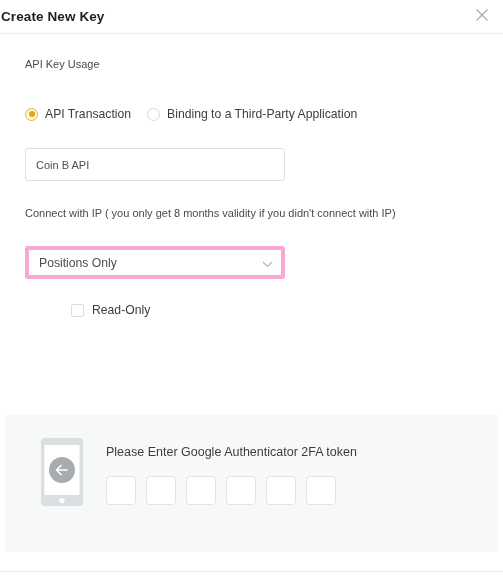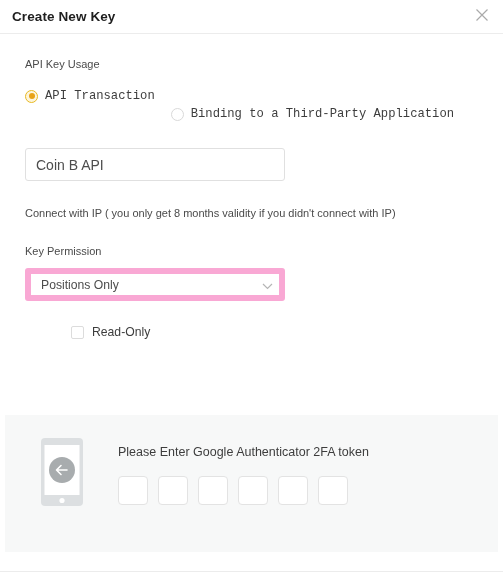--- a/index.html
+++ b/index.html
@@ -26,21 +26,21 @@
     position: relative;
     height: 33px;
     border-bottom: 1px solid #ececec;
     display: flex;
     align-items: center;
   }
   .modal-title {
     font-size: 13.5px;
     font-weight: bold;
     color: #1e1e1e;
-    padding-left: 12px;
+    padding-left: 1px;
     letter-spacing: 0.1px;
   }
   .close-btn {
     position: absolute;
     right: 10px;
     top: 4px;
     width: 22px;
     height: 22px;
     display: flex;
     align-items: center;
@@ -54,23 +54,22 @@
     padding: 0 25px;
   }
   .field-label {
     font-size: 11px;
     color: #4a4a4a;
     line-height: 1;
   }
   .group-usage { padding-top: 25px; }
   .radio-row {
     display: flex;
-    align-items: flex-start;
+    align-items: flex-end;
     margin-top: 19px;
-    font-family: Liberation Mono, monospace;
   }
   .radio-item {
     display: flex;
     align-items: center;
     cursor: pointer;
   }
   .radio-item + .radio-item { margin-left: 16px; margin-top: 18px; }
   .radio-dot {
     width: 13px;
     height: 13px;
@@ -112,35 +111,35 @@
     display: block;
     box-sizing: border-box;
     width: 260px;
     height: 33px;
     margin-top: 11px;
     padding: 0 10px;
     border: 1px solid #e0e0e0;
     border-radius: 3px;
     background: #ffffff;
     font-family: "Liberation Sans", sans-serif;
-    font-size: 14px;
+    font-size: 11px;
     color: #4d4d4d;
     outline: none;
   }
   .select-wrap {
     position: relative;
     width: 260px;
     height: 33px;
     margin-top: 11px;
   }
   .select-box {
     box-sizing: border-box;
     width: 260px;
     height: 33px;
-    border: 6px solid #f9a8d4;
+    border: 4px solid #f9a8d4;
     border-radius: 3px;
     background: #ffffff;
     display: flex;
     align-items: center;
     padding: 0 10px;
     cursor: pointer;
   }
   .select-value {
     font-size: 12.2px;
     color: #4d4d4d;
@@ -183,21 +182,21 @@
     height: 137px;
     background: #f7f8f8;
     box-sizing: border-box;
   }
   .twofa-inner {
     display: flex;
     padding: 22px 0 0 35px;
   }
   .phone-icon { flex: 0 0 auto; }
   .twofa-right {
-    margin-left: 34px;
+    margin-left: 22px;
     padding-top: 9px;
   }
   .twofa-text {
     font-size: 12.5px;
     color: #3d3d3d;
     line-height: 1;
   }
   .code-boxes {
     display: flex;
     margin-top: 17px;
@@ -259,21 +258,20 @@
 
     <div class="group">
       <input class="text-input" type="text" value="Coin B API" style="">
     </div>
 
     <div class="group">
       <div class="field-label">Connect with IP ( you only get 8 months validity if you didn't connect with IP)</div>
     </div>
 
     <div class="group">
-      <div class="field-label">Key Permission</div>
       <div class="select-wrap">
         <div class="select-box">
           <span class="select-value">Positions Only</span>
         </div>
         <span class="select-caret">
           <svg width="11" height="7" viewBox="0 0 11 7">
             <path d="M1 1 L5.5 5.5 L10 1" stroke="#b5b5b5" stroke-width="1.2" fill="none"></path>
           </svg>
         </span>
       </div>

